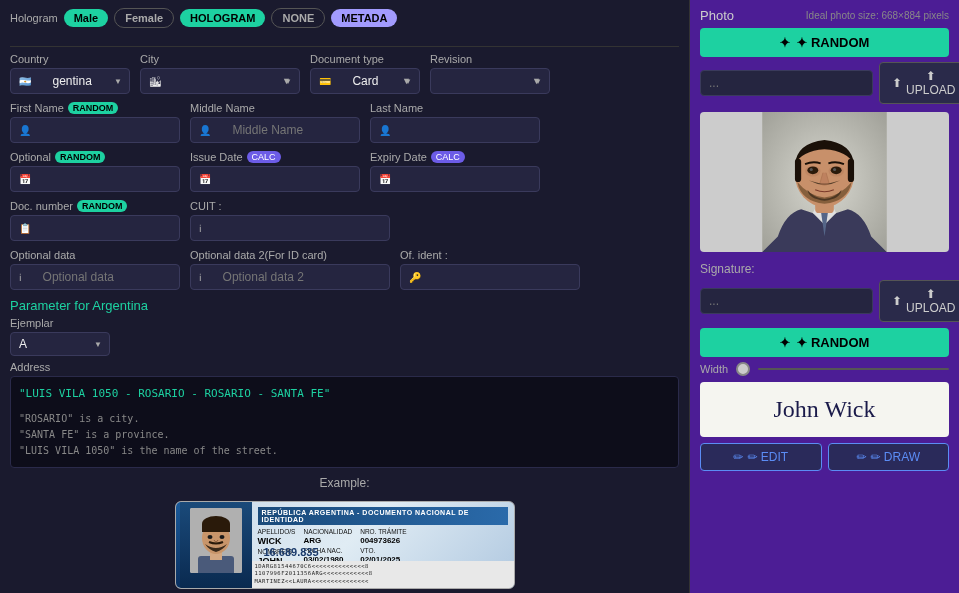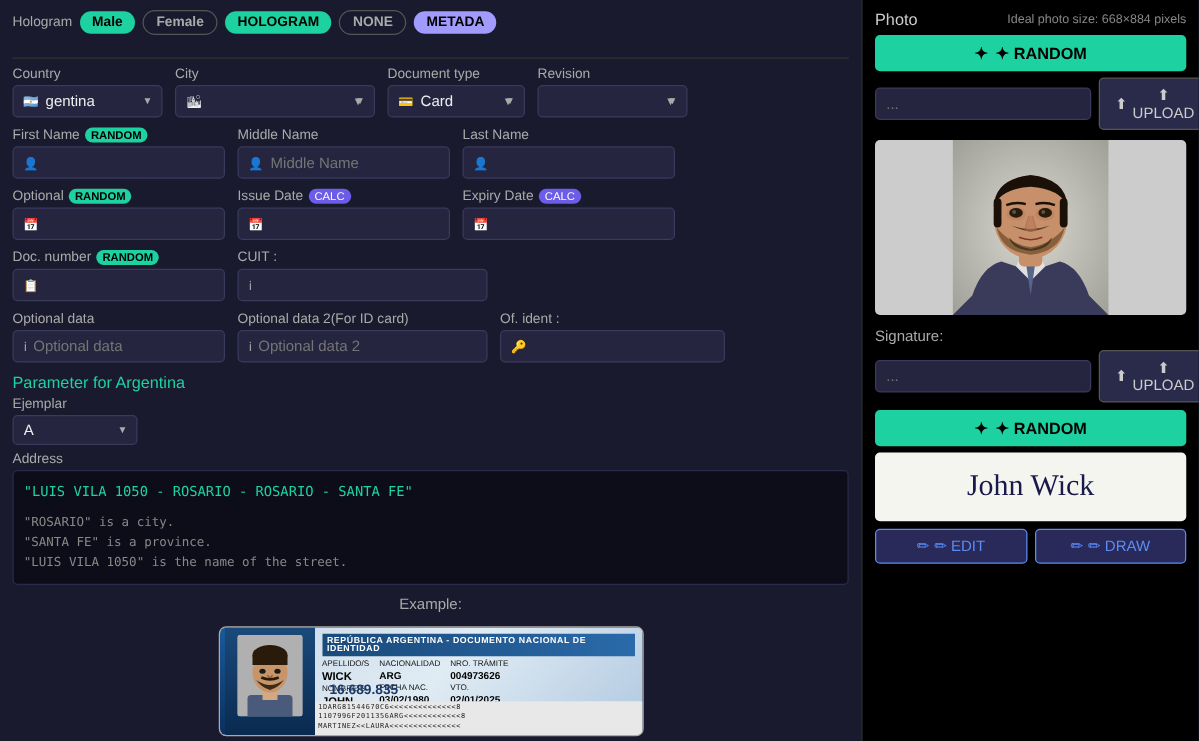--- a/index.html
+++ b/index.html
@@ -17,21 +17,21 @@
       height: 593px;
     }
     .left-panel {
       flex: 1;
       padding: 8px 10px;
       overflow-y: auto;
     }
     .right-panel {
       width: 270px;
       padding: 8px 10px;
-      background: #000000;
+      background: #4c1d95;
       border-left: 1px solid #333;
     }
 
     
     .hologram-row {
       display: flex;
       align-items: center;
       gap: 6px;
       margin-bottom: 18px;
     }
@@ -86,21 +86,21 @@
     .form-input {
       background: #252540;
       border: 1px solid #3a3a5c;
       border-radius: 4px;
       color: #eee;
       padding: 5px 8px;
       font-size: 12px;
       outline: none;
       display: flex;
       align-items: center;
-      gap: 5px;
+      gap: 21px;
     }
     .form-input input, .form-input select {
       background: transparent;
       border: none;
       color: #eee;
       font-size: 12px;
       outline: none;
       width: 100%;
     }
     .form-select {
@@ -705,20 +705,25 @@
         <input class="photo-text-input" type="text" placeholder="..." style="">
         <button class="btn-upload">
           <span>⬆</span>
           <span>⬆ UPLOAD</span>
         </button>
       </div>
       <button class="btn-green">
         <span>✦</span>
         <span>✦ RANDOM</span>
       </button>
+      <div class="width-row">
+        <span class="width-label">Width</span>
+        <div class="width-dot"></div>
+        <div style="flex:1;height:2px;background:#555;border-radius:2px;"></div>
+      </div>
       <div class="signature-preview">
         <span style="font-family:'Brush Script MT',cursive;font-size:24px;color:#1a1a4a;">John Wick</span>
       </div>
       <div class="sig-btn-row">
         <button class="btn-edit">
           <span>✏</span>
           <span>✏ EDIT</span>
         </button>
         <button class="btn-draw">
           <span>✏</span>

